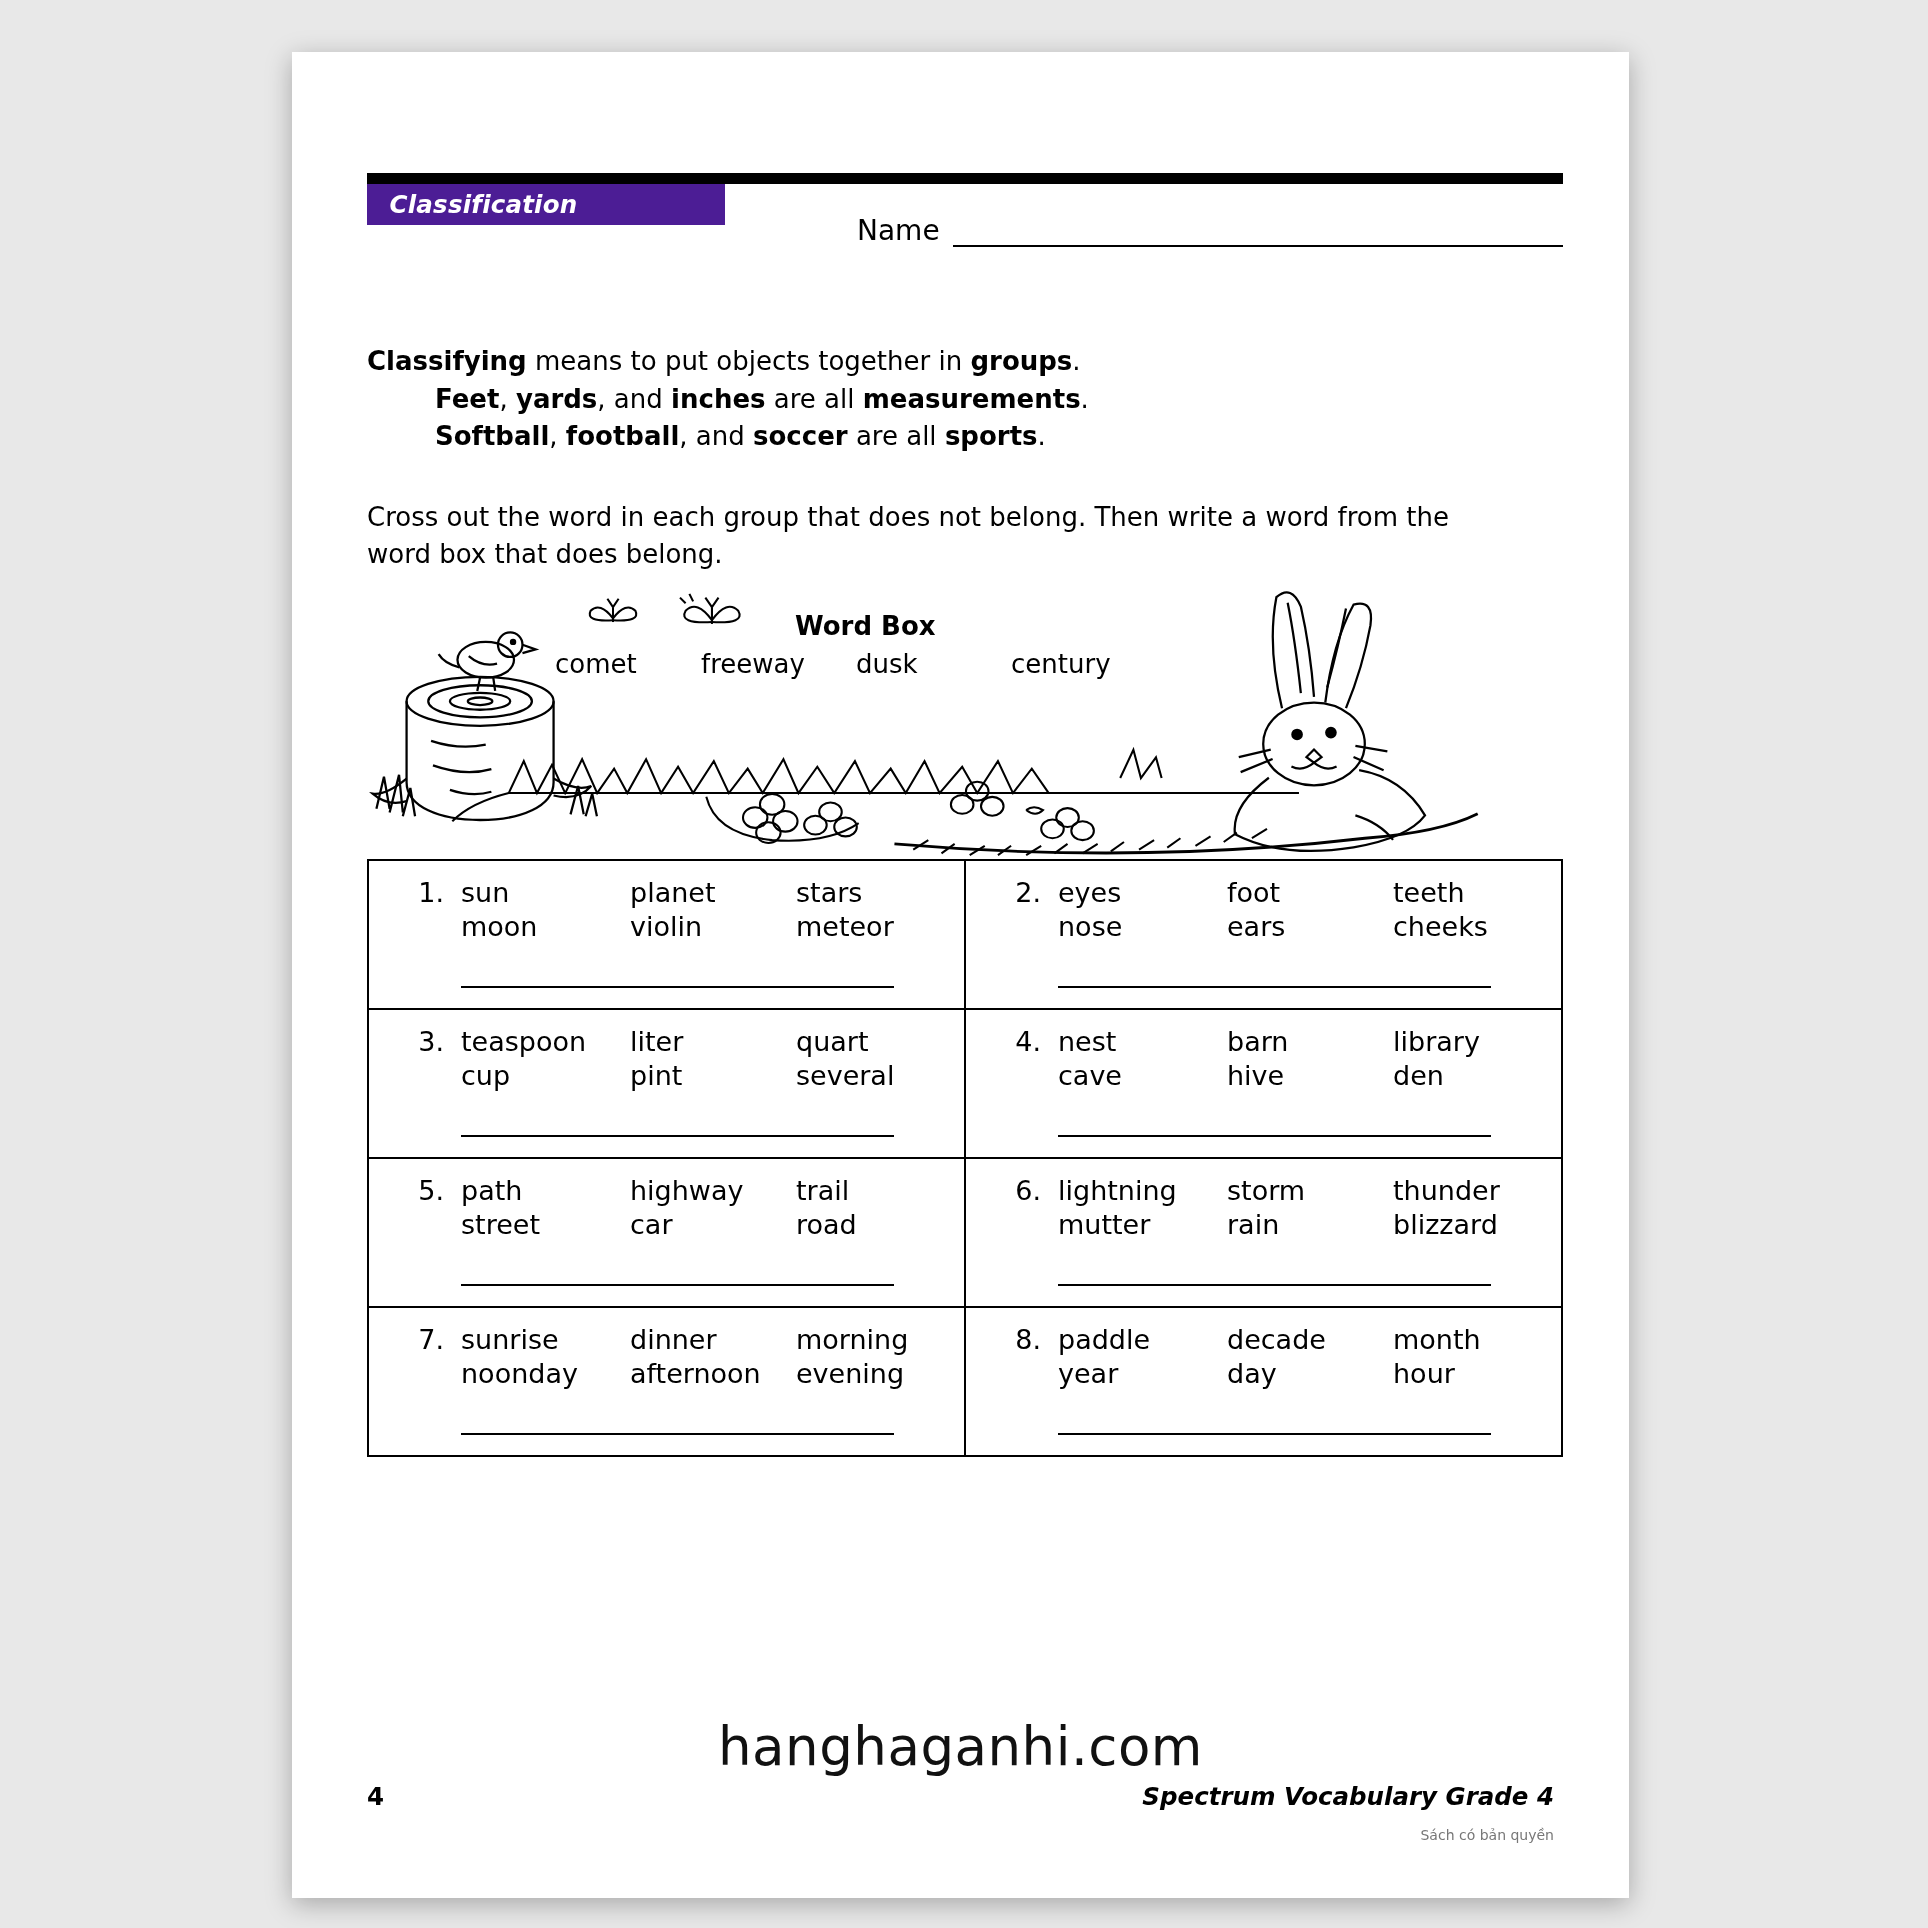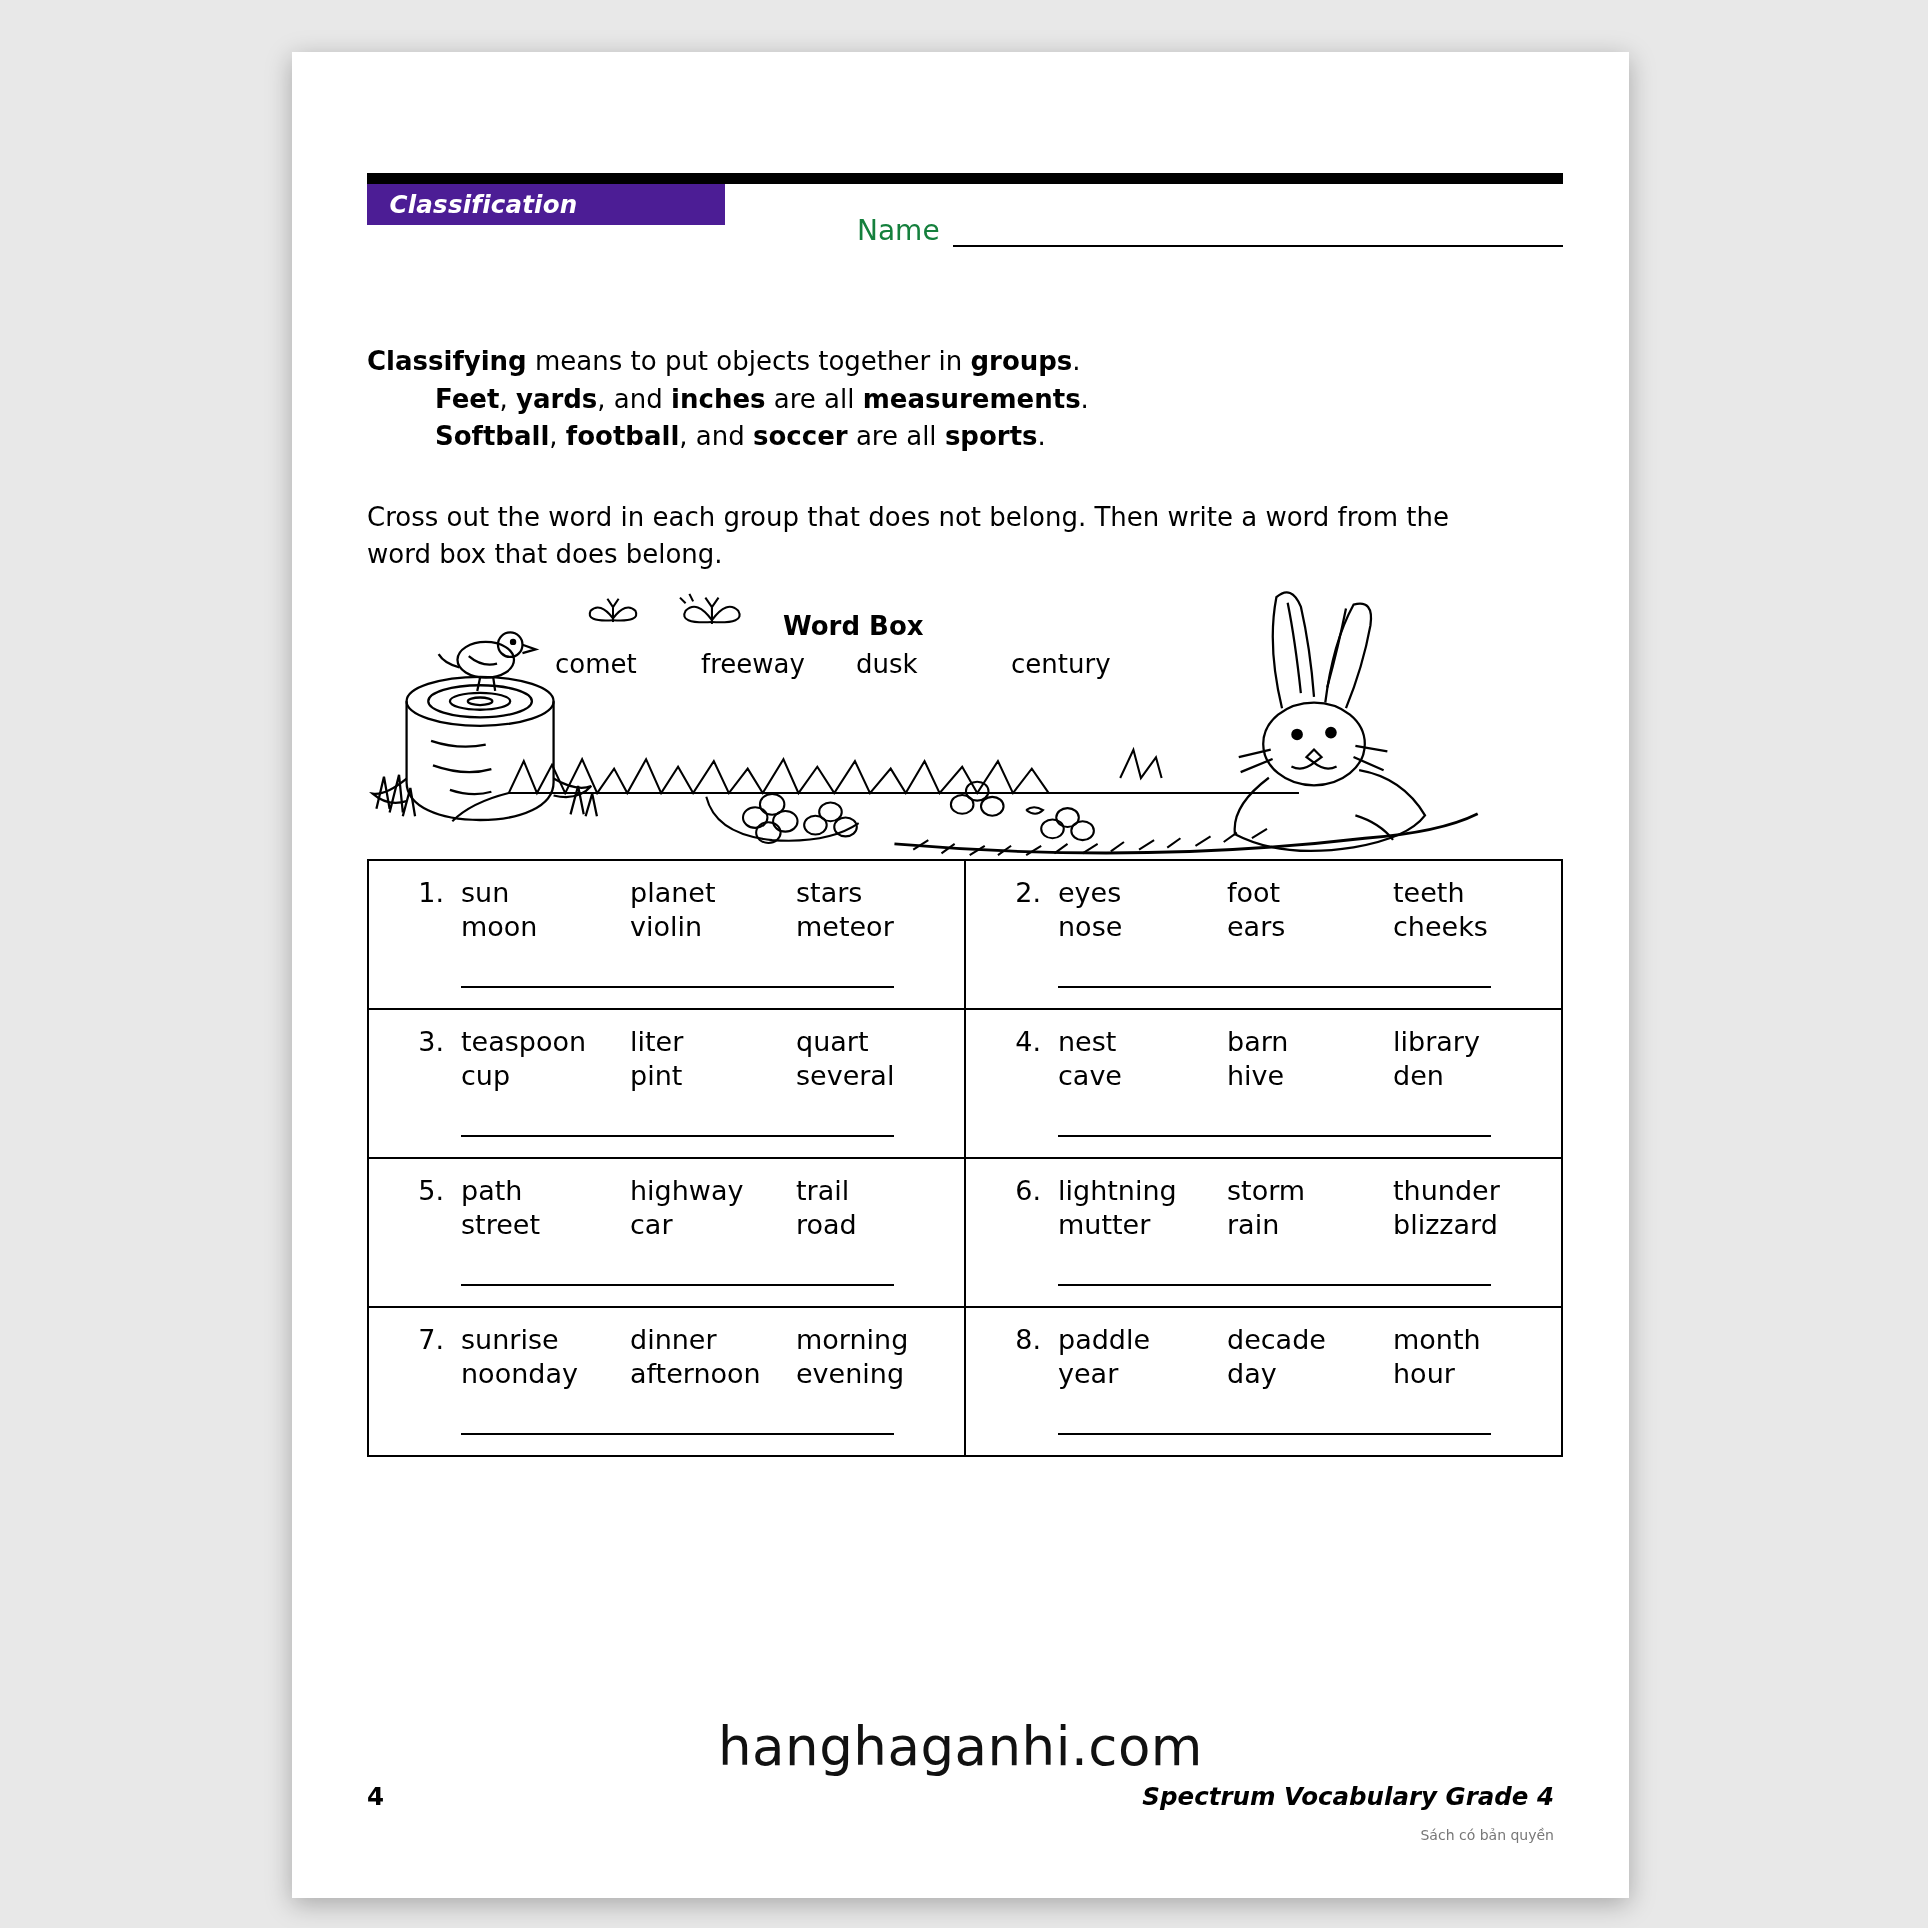--- a/index.html
+++ b/index.html
@@ -59,21 +59,21 @@
   .name-row {
     position: absolute;
     left: 490px;
     top: 49px;
     width: 706px;
     display: flex;
     align-items: flex-end;
   }
   .name-label {
     font-size: 28px;
-    color: #15803d;
+    color: #000000;
   }
   .name-line {
     flex: 1;
     border-bottom: 2.4px solid #000;
     margin-left: 13px;
     height: 28px;
   }
 
   
   .intro {
@@ -95,21 +95,21 @@
 
   
   .artzone {
     position: relative;
     margin-top: 17px;
     height: 264px;
     width: 1196px;
   }
   .wordbox-title {
     position: absolute;
-    left: 416px;
+    left: 428px;
     top: 21px;
     font-size: 26px;
     font-weight: bold;
   }
   .wordbox-grid {
     position: absolute;
     left: 188px;
     top: 58px;
     width: 753px;
     font-size: 26px;

